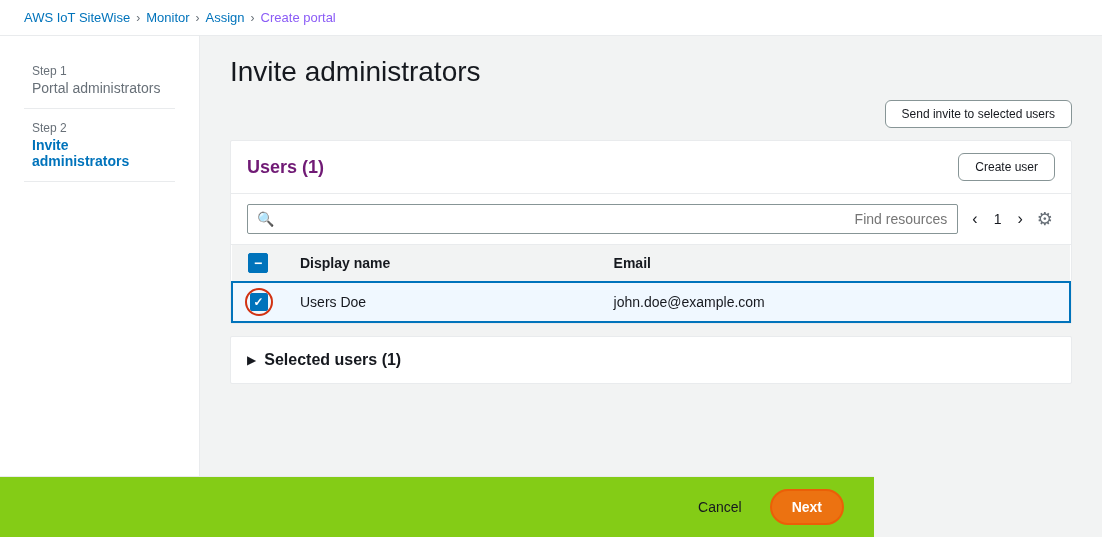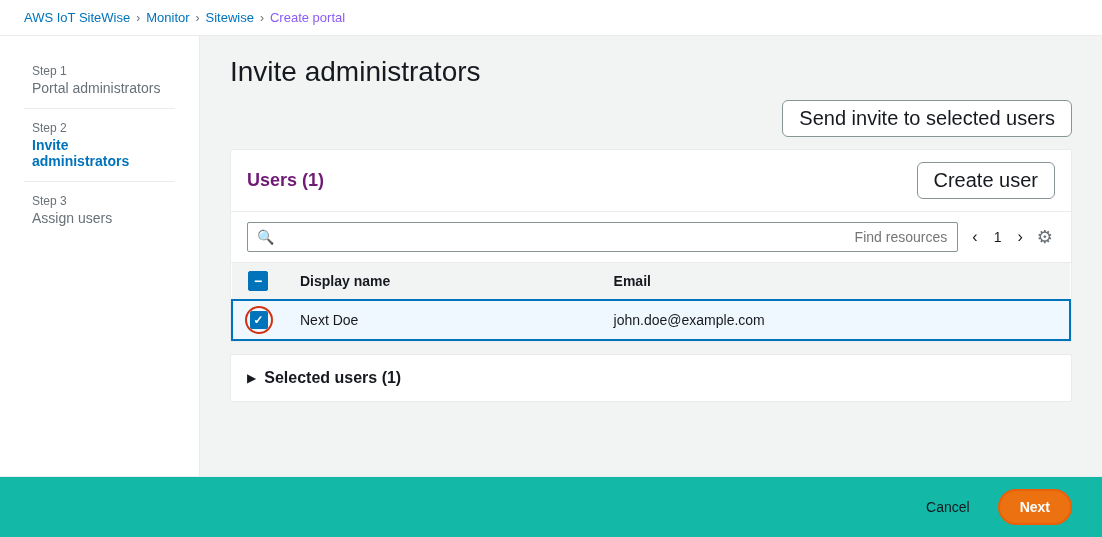--- a/index.html
+++ b/index.html
@@ -110,21 +110,21 @@
       display: flex;
       justify-content: flex-end;
       margin-bottom: 12px;
     }
 
     .btn-default {
       background: #fff;
       border: 1px solid #879596;
       border-radius: 6px;
       padding: 6px 16px;
-      font-size: 20px;
+      font-size: 12px;
       cursor: pointer;
       color: #16191f;
     }
 
     
     .panel {
       background: #fff;
       border: 1px solid #e9ebed;
       border-radius: 2px;
       margin-bottom: 12px;
@@ -334,26 +334,26 @@
       font-weight: 600;
       color: #16191f;
     }
 
     
     .footer {
       display: flex;
       justify-content: flex-end;
       align-items: center;
       padding: 12px 30px;
-      background: #14b8a6;
+      background: #84cc16;
       border-top: 1px solid #e9ebed;
       gap: 16px;
       position: fixed;
       bottom: 0;
-      width: 1102px;
+      width: 874px;
     }
 
     .btn-cancel {
       background: none;
       border: none;
       font-size: 14px;
       color: #16191f;
       cursor: pointer;
       padding: 8px 12px;
     }
@@ -370,42 +370,38 @@
     }
   </style>
 </head>
 <body>
 
 <div class="breadcrumb">
   <a class="breadcrumb-link">AWS IoT SiteWise</a>
   <span class="breadcrumb-separator">›</span>
   <a class="breadcrumb-link">Monitor</a>
   <span class="breadcrumb-separator">›</span>
-  <a class="breadcrumb-link">Sitewise</a>
+  <a class="breadcrumb-link">Assign</a>
   <span class="breadcrumb-separator">›</span>
   <span class="breadcrumb-current">Create portal</span>
 </div>
 
 <div class="layout">
 
   <div class="sidebar">
     <div class="step-item">
       <div class="step-label">Step 1</div>
       <div class="step-name">Portal administrators</div>
     </div>
     <hr class="step-separator">
     <div class="step-item">
       <div class="step-label">Step 2</div>
       <div class="step-name active">Invite administrators</div>
     </div>
     <hr class="step-separator">
-    <div class="step-item">
-      <div class="step-label">Step 3</div>
-      <div class="step-name">Assign users</div>
-    </div>
   </div>
 
   <div class="main">
     <h1 class="page-title">Invite administrators</h1>
 
 
     <div class="action-bar">
       <button class="btn-default">Send invite to selected users</button>
     </div>
 
@@ -445,21 +441,21 @@
             <td>
               <div class="checkbox-wrapper">
                 <div class="checkbox-with-ring">
                   <div class="red-ring"></div>
                   <div class="checkbox-checked">
                     <span class="check-mark">✓</span>
                   </div>
                 </div>
               </div>
             </td>
-            <td>Next Doe</td>
+            <td>Users Doe</td>
             <td>john.doe@example.com</td>
           </tr>
         </tbody>
       </table>
     </div>
 
     <div class="selected-users-panel">
       <div class="selected-users-header">
         <span class="expand-icon">▶</span>
         <span class="selected-users-title">Selected users (1)</span>

